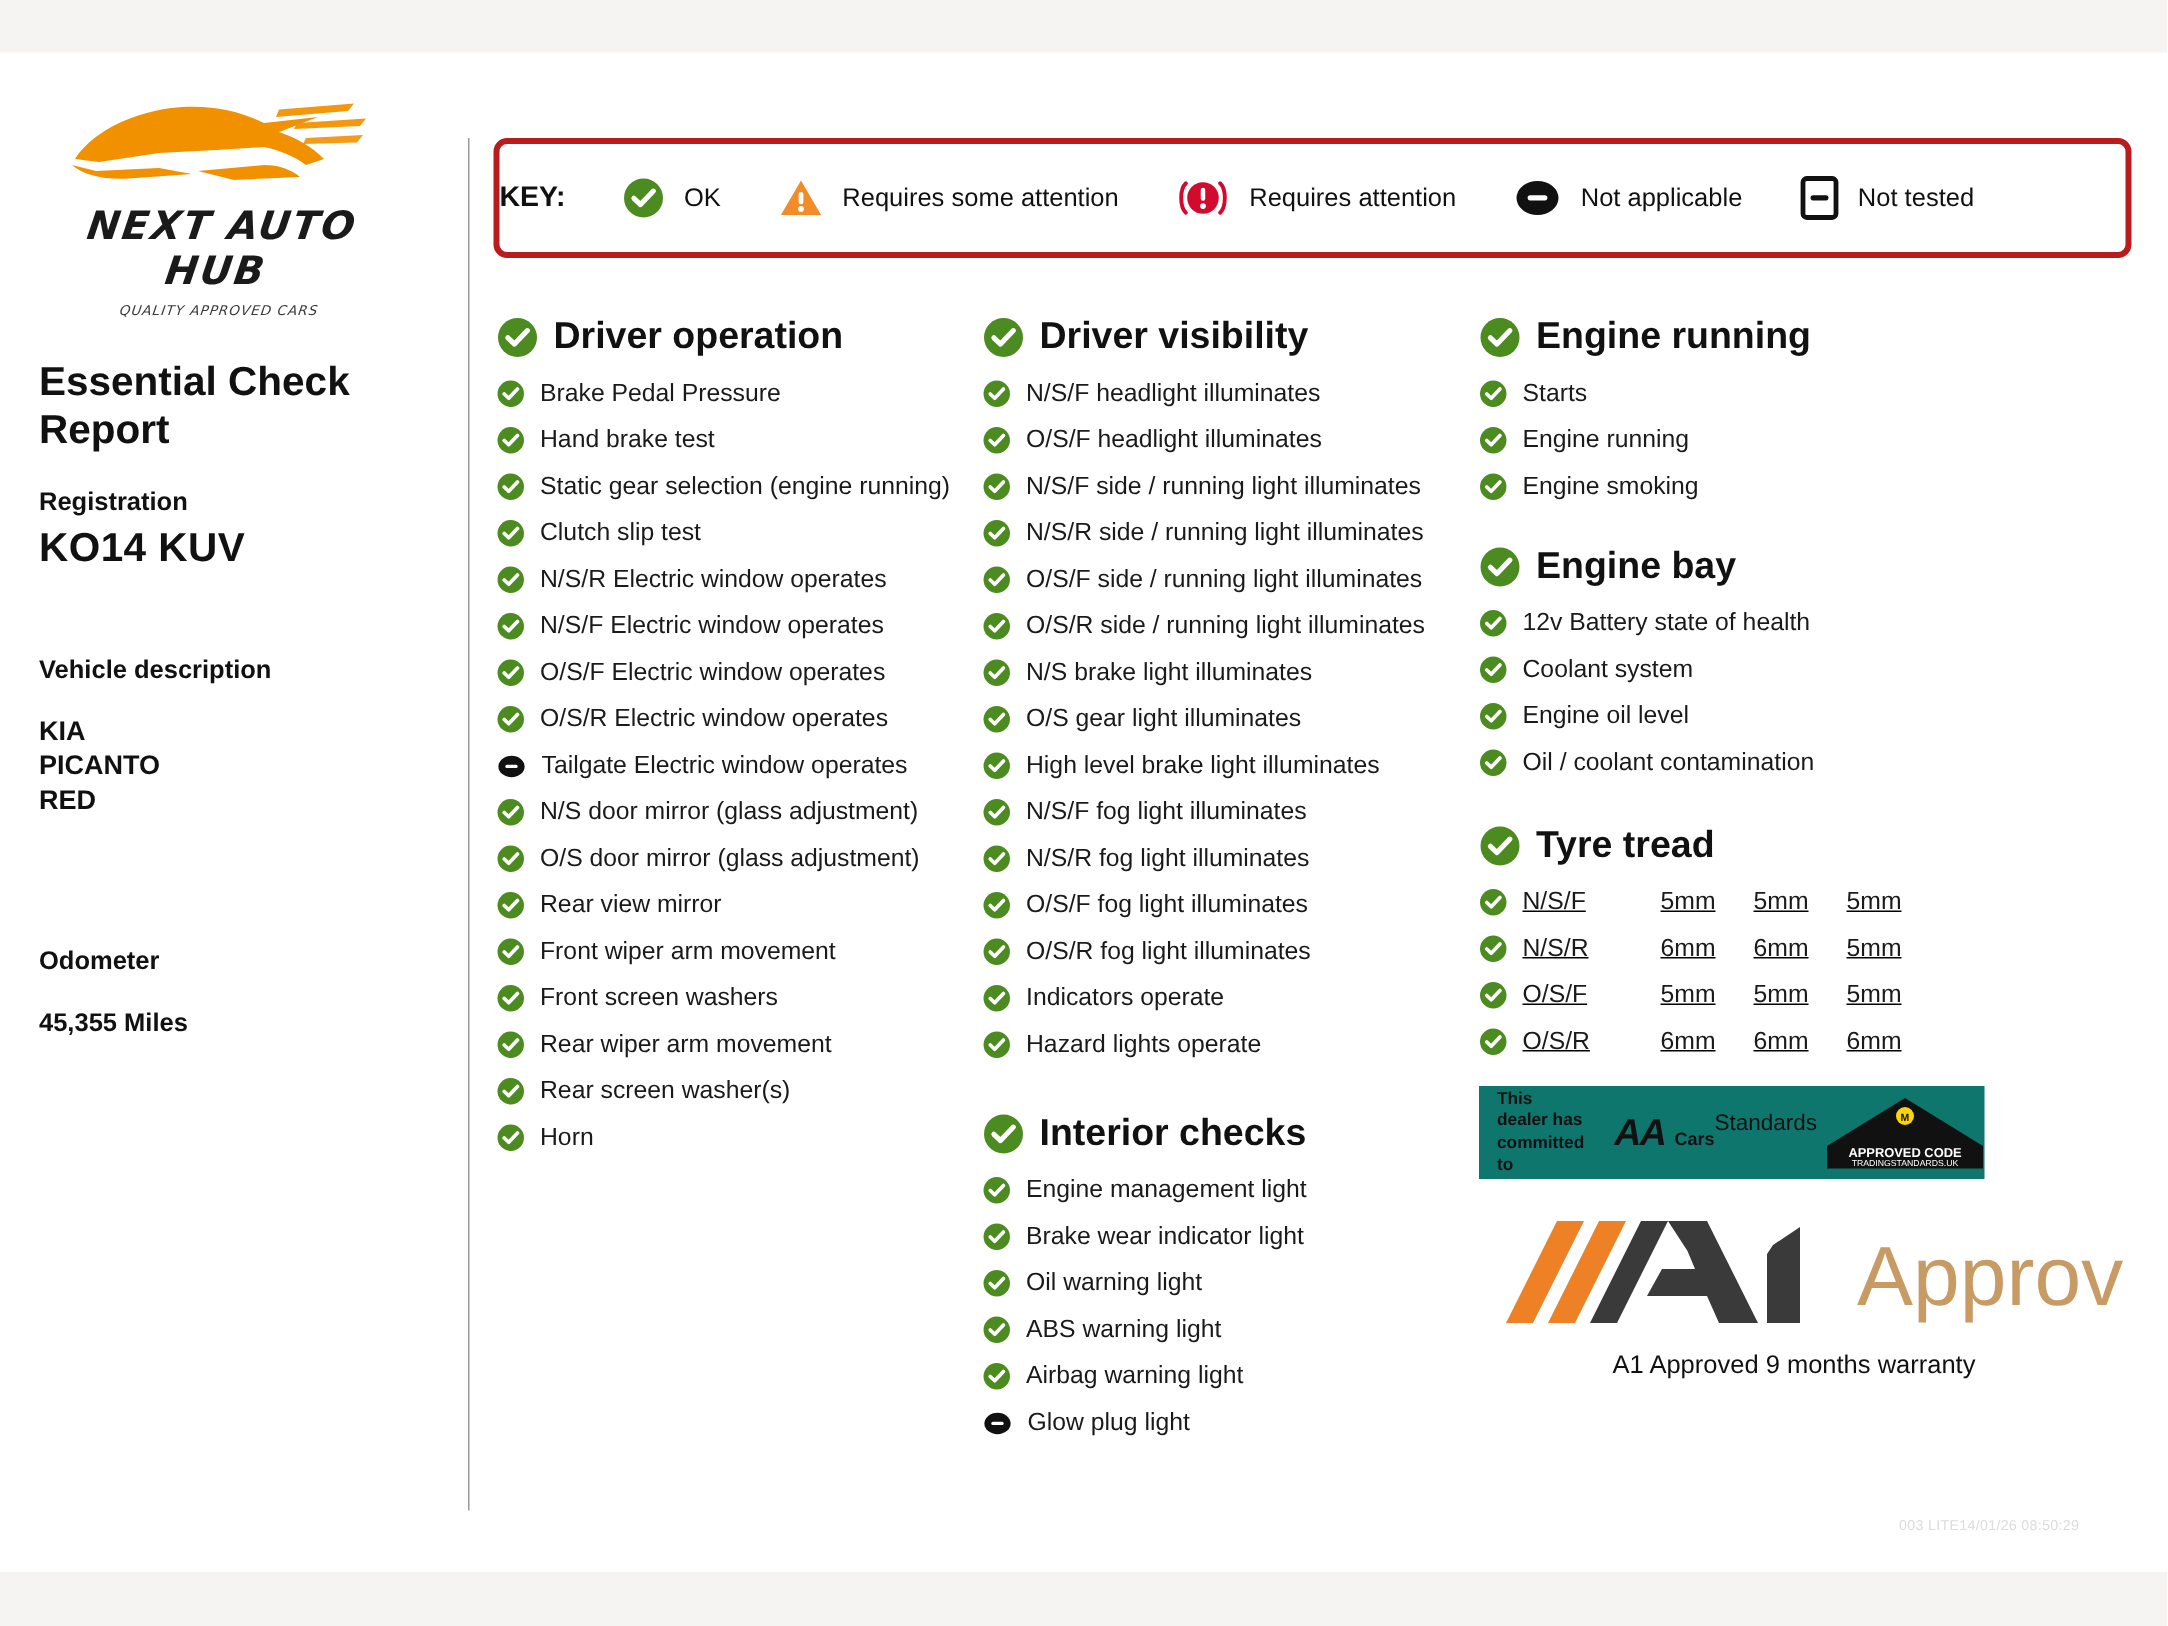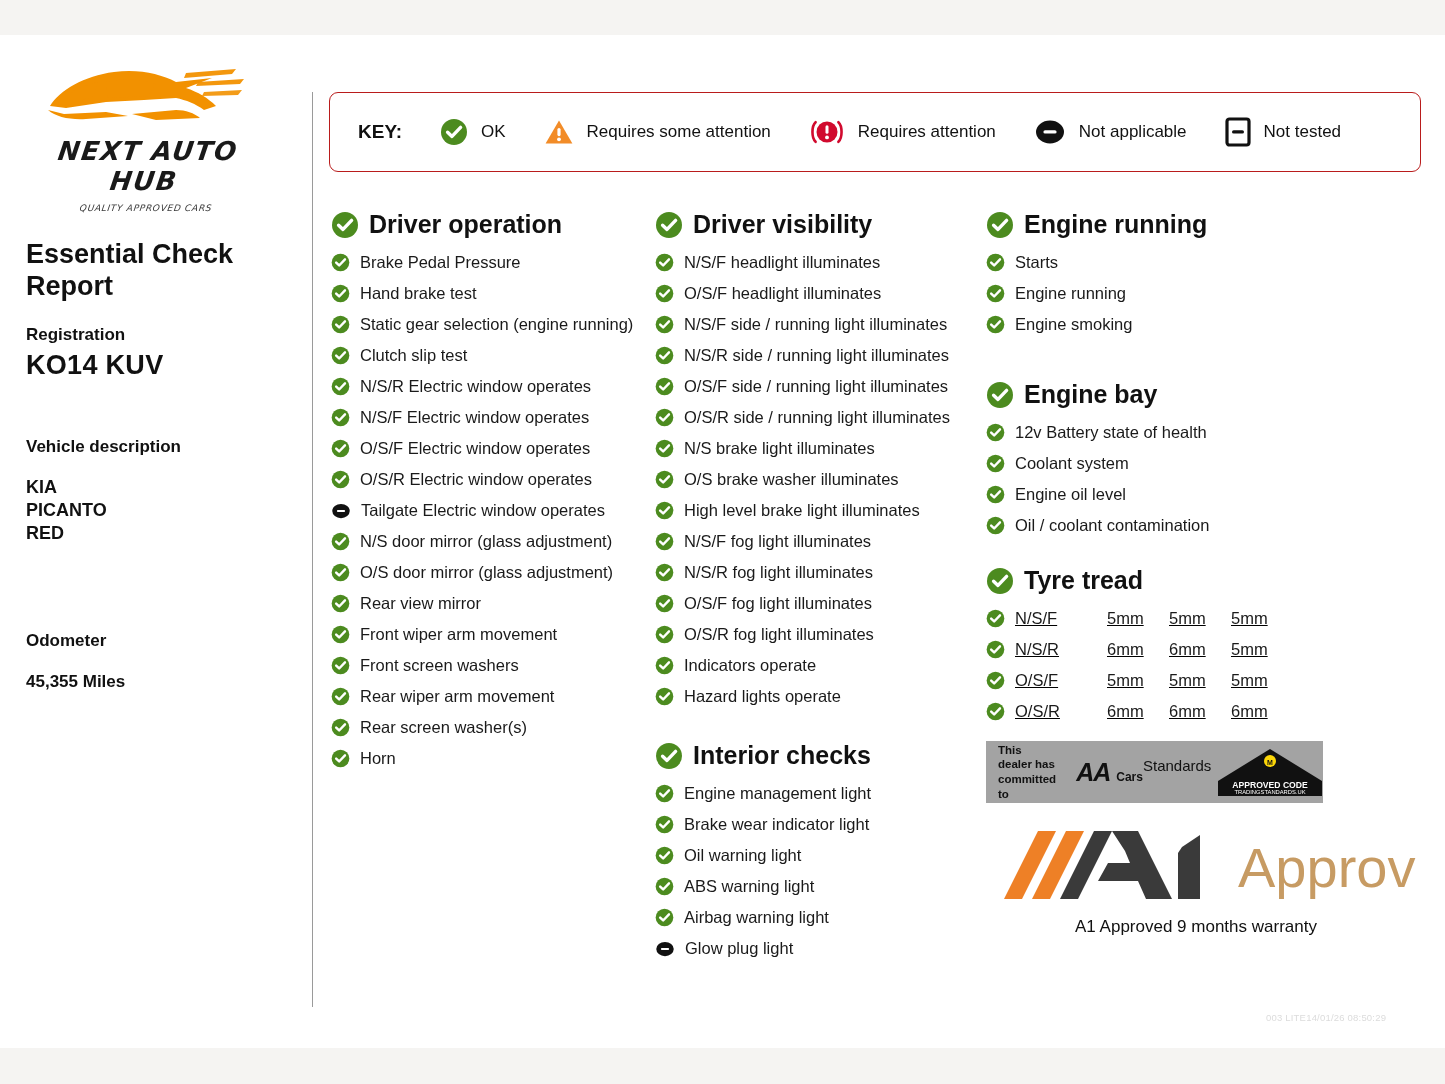--- a/index.html
+++ b/index.html
@@ -101,26 +101,25 @@
     background: #9a9a9a;
   }
 
   
   #key-bar {
     position: absolute;
     left: 329px;
     top: 92px;
     width: 1092px;
     height: 80px;
-    border: 1px solid #b91c1c;
+    border: 4px solid #b91c1c;
     border-radius: 9px;
     background: #fff;
     display: flex;
     align-items: center;
-    padding-left: 28px;
   }
   .key-title {
     font-size: 19px;
     font-weight: bold;
     color: #111;
     margin-right: 38px;
   }
   .key-item { display: flex; align-items: center; margin-right: 38px; }
   .key-item .key-text {
     font-size: 17px;
@@ -179,21 +178,21 @@
     color: #1a1a1a;
     width: 62px;
     text-align: left;
   }
 
   
   #aa-badge {
     margin-top: 14px;
     width: 337px;
     height: 62px;
-    background: #a3a3a3;
+    background: #0f766e;
     display: flex;
     align-items: center;
     padding: 0 12px;
   }
   .aa-committed {
     font-size: 11.5px;
     color: #111;
     line-height: 1.28;
     font-weight: 600;
     width: 96px;
@@ -605,21 +604,21 @@
             </span>
             <span class="row-text">N/S brake light illuminates</span>
           </div>
           <div class="check-row">
             <span class="ico">
               <svg width="19" height="19" viewBox="0 0 28 28">
                 <circle cx="14" cy="14" r="13" fill="#4C8B1F"></circle>
                 <path d="M7.6 14.2 L12 18.4 L20.6 9.4" fill="none" stroke="#fff" stroke-width="3.6" stroke-linecap="round" stroke-linejoin="round"></path>
               </svg>
             </span>
-            <span class="row-text">O/S brake washer illuminates</span>
+            <span class="row-text">O/S gear light illuminates</span>
           </div>
           <div class="check-row">
             <span class="ico">
               <svg width="19" height="19" viewBox="0 0 28 28">
                 <circle cx="14" cy="14" r="13" fill="#4C8B1F"></circle>
                 <path d="M7.6 14.2 L12 18.4 L20.6 9.4" fill="none" stroke="#fff" stroke-width="3.6" stroke-linecap="round" stroke-linejoin="round"></path>
               </svg>
             </span>
             <span class="row-text">High level brake light illuminates</span>
           </div>
@@ -784,21 +783,21 @@
               <svg width="19" height="19" viewBox="0 0 28 28">
                 <circle cx="14" cy="14" r="13" fill="#4C8B1F"></circle>
                 <path d="M7.6 14.2 L12 18.4 L20.6 9.4" fill="none" stroke="#fff" stroke-width="3.6" stroke-linecap="round" stroke-linejoin="round"></path>
               </svg>
             </span>
             <span class="row-text">Engine smoking</span>
           </div>
         </div>
     </div>
 
-    <div class="section" style="margin-top:40px;">
+    <div class="section" style="margin-top:23px;">
       <div class="section-head">
         <span class="ico">
           <svg width="28" height="28" viewBox="0 0 28 28">
             <circle cx="14" cy="14" r="13" fill="#4C8B1F"></circle>
             <path d="M7.6 14.2 L12 18.4 L20.6 9.4" fill="none" stroke="#fff" stroke-width="3.4" stroke-linecap="round" stroke-linejoin="round"></path>
           </svg>
         </span>
         <span class="head-text">Engine bay</span>
       </div>
       <div>

